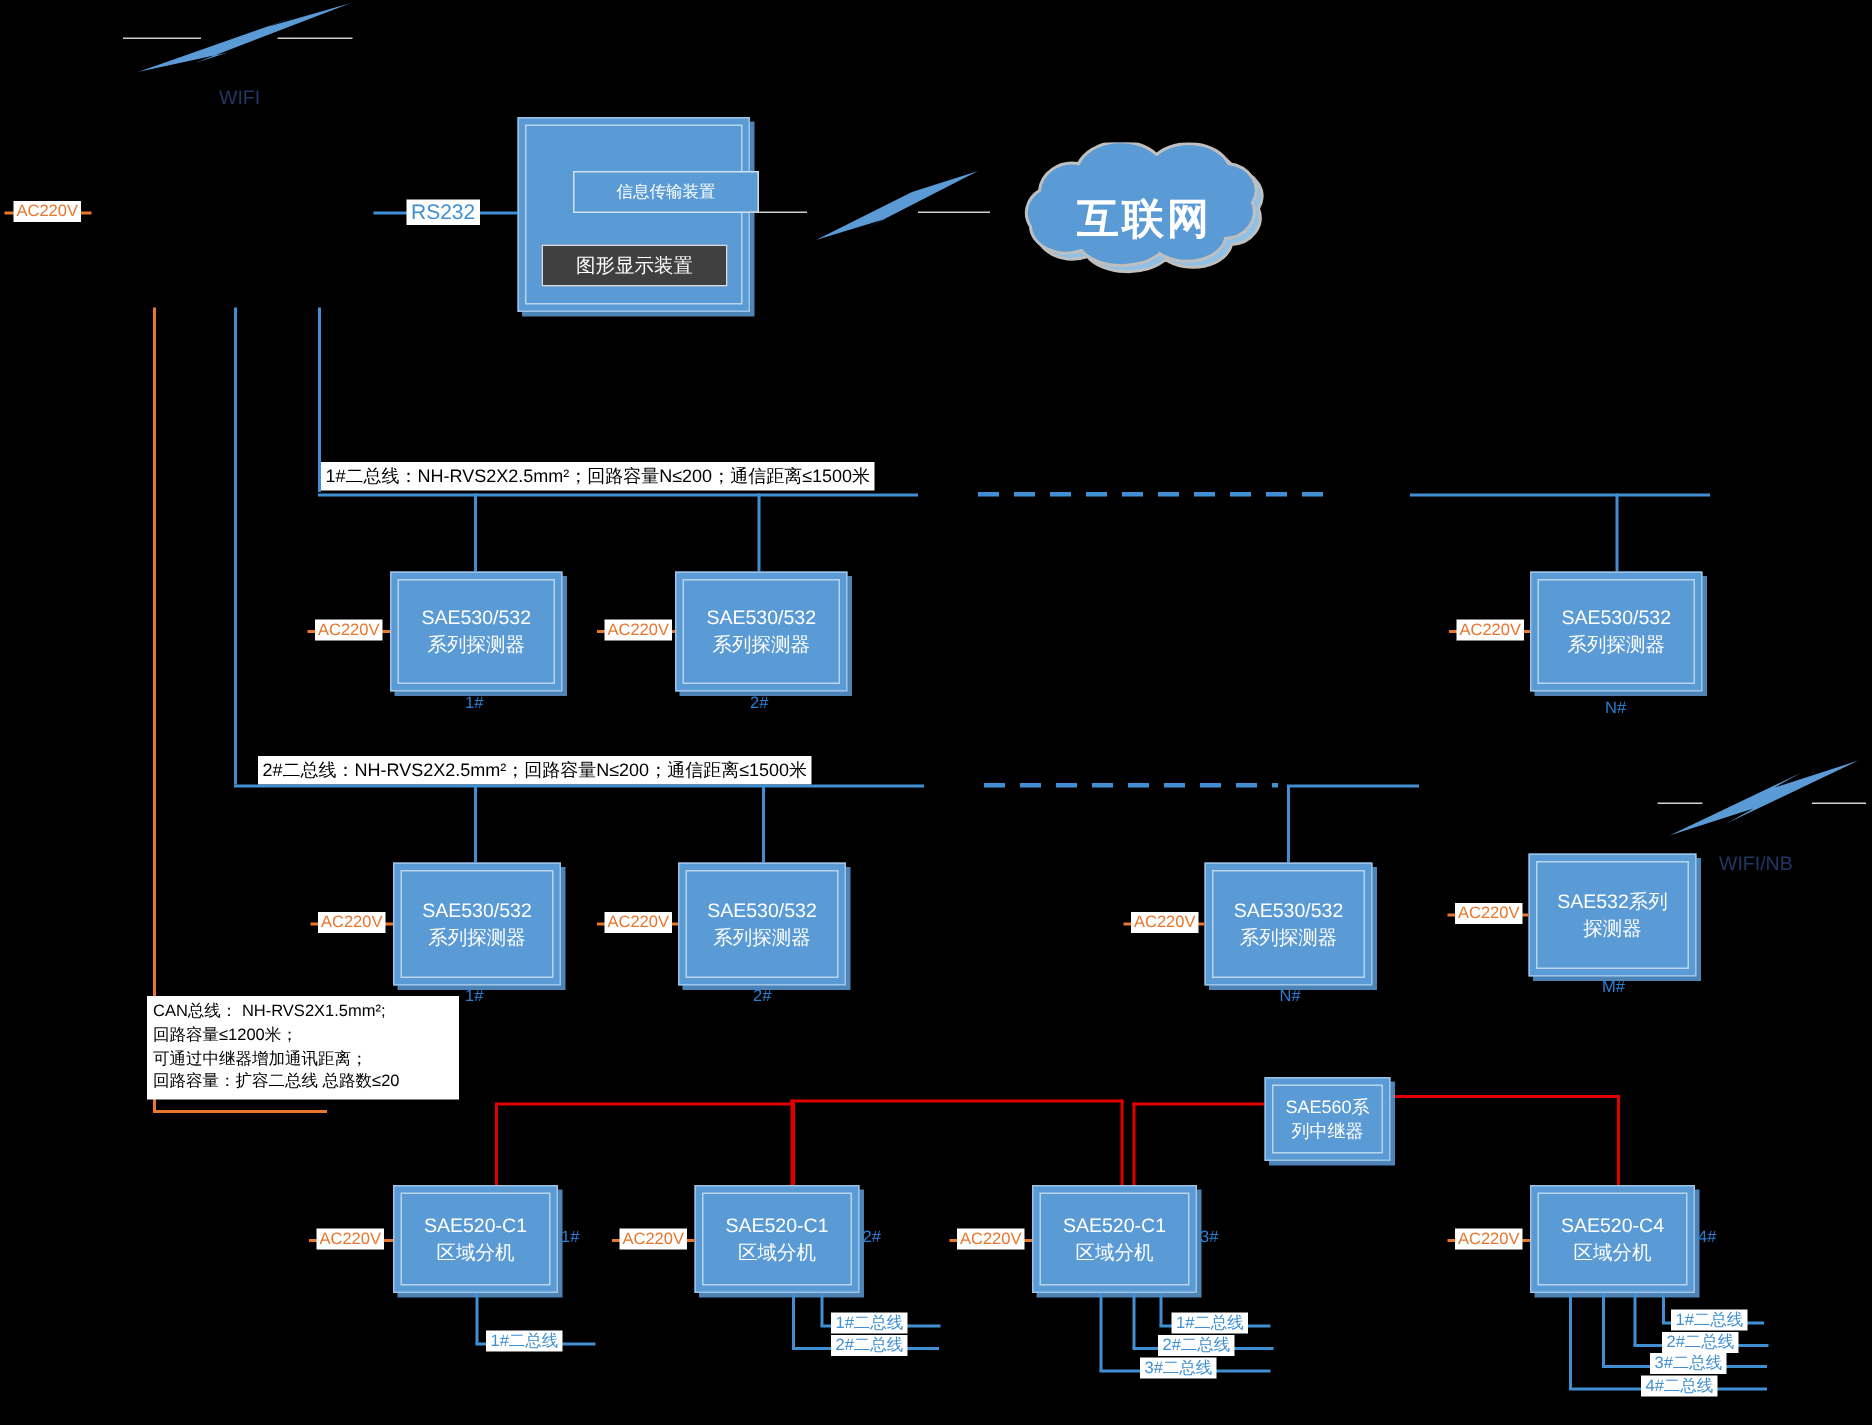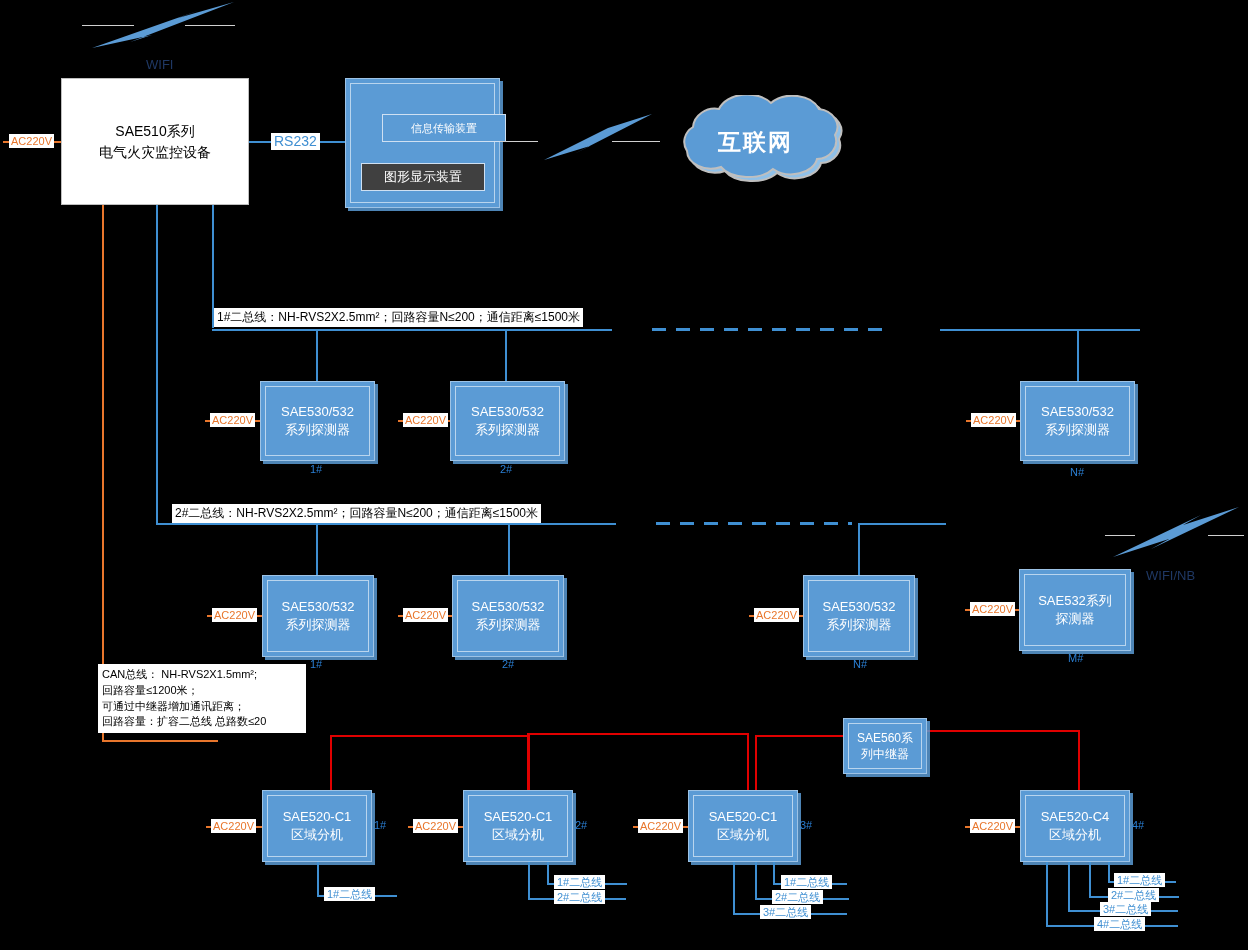--- a/index.html
+++ b/index.html
@@ -35,39 +35,35 @@
   
   .plate{position:absolute;background:#ffffff;color:#e8762c;font-size:11px;
        padding:1px 2px;white-space:nowrap;line-height:1.1;}
   .plate-blue{position:absolute;background:#ffffff;color:#3f8fd2;font-size:12px;
        padding:1px 3px;white-space:nowrap;line-height:1.1;}
   .plate-black{position:absolute;background:#ffffff;color:#000;font-size:12px;
        padding:2px 3px;white-space:nowrap;line-height:1.25;}
   .idx{position:absolute;color:#2a7fd4;font-size:11px;white-space:nowrap;}
   .wifi-label{position:absolute;color:#1f3864;font-size:13px;font-weight:normal;white-space:nowrap;}
 
-  .cloud-txt{position:absolute;color:#ffffff;font-size:23px;font-weight:bold;
+  .cloud-txt{position:absolute;color:#ffffff;font-size:28px;font-weight:bold;
        letter-spacing:2px;white-space:nowrap;}
 </style>
 </head>
 <body>
 
 <div id="stage">
 
   <svg style="position:absolute;left:82px;top:0px;width:160px;height:60px;" viewBox="0 0 160 60">
     <polygon points="152,2 48,42 70,35 10,48 118,10 96,18" fill="#5b9bd5"></polygon>
   </svg>
   <div class="hg" style="left:82px;top:25px;width:52px;"></div>
   <div class="hg" style="left:185px;top:25px;width:50px;"></div>
   <div class="wifi-label" style="left:146px;top:57px;">WIFI</div>
 
-  <div class="whitebox" style="left:61px;top:78px;width:188px;height:127px;font-size:14px;">
-    <span>SAE510系列</span>
-    <span>电气火灾监控设备</span>
-  </div>
 
   <div class="ho" style="left:3px;top:141px;width:58px;"></div>
   <div class="plate" style="left:9px;top:134px;">AC220V</div>
 
   <div class="h" style="left:249px;top:141px;width:96px;"></div>
   <div class="plate-blue" style="left:271px;top:133px;font-size:14px;color:#3f8fd2;">RS232</div>
 
   <div class="box" style="left:345px;top:78px;width:155px;height:130px;">
     <div class="inner"></div>
   </div>

